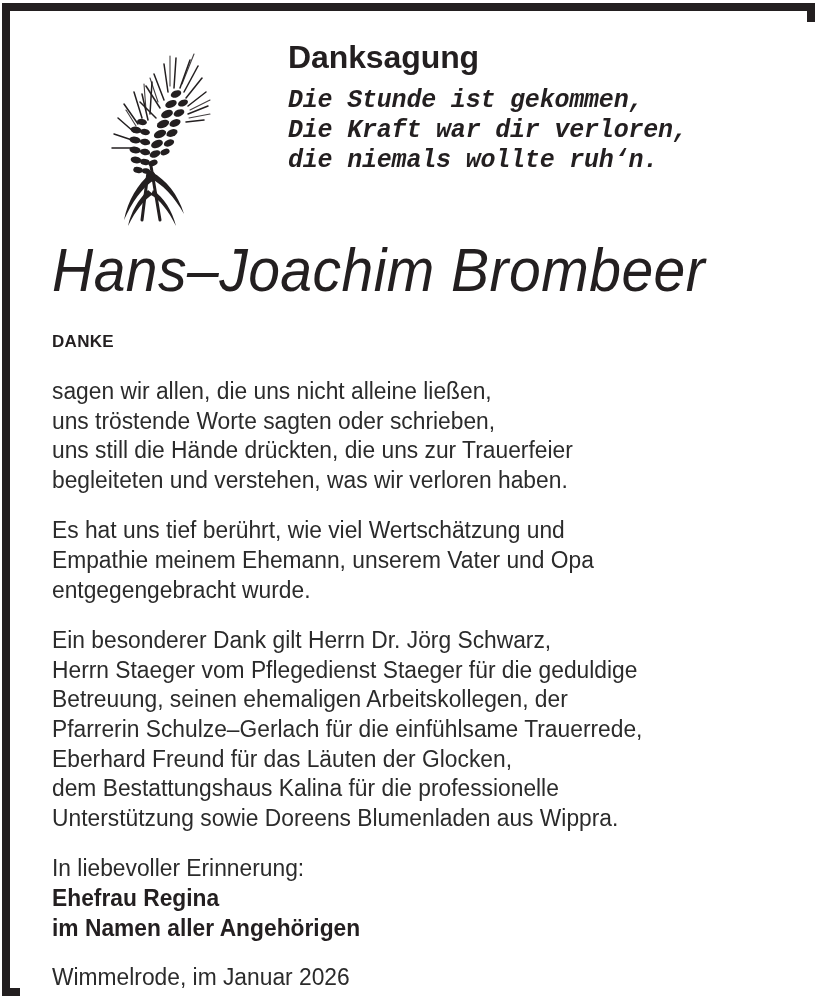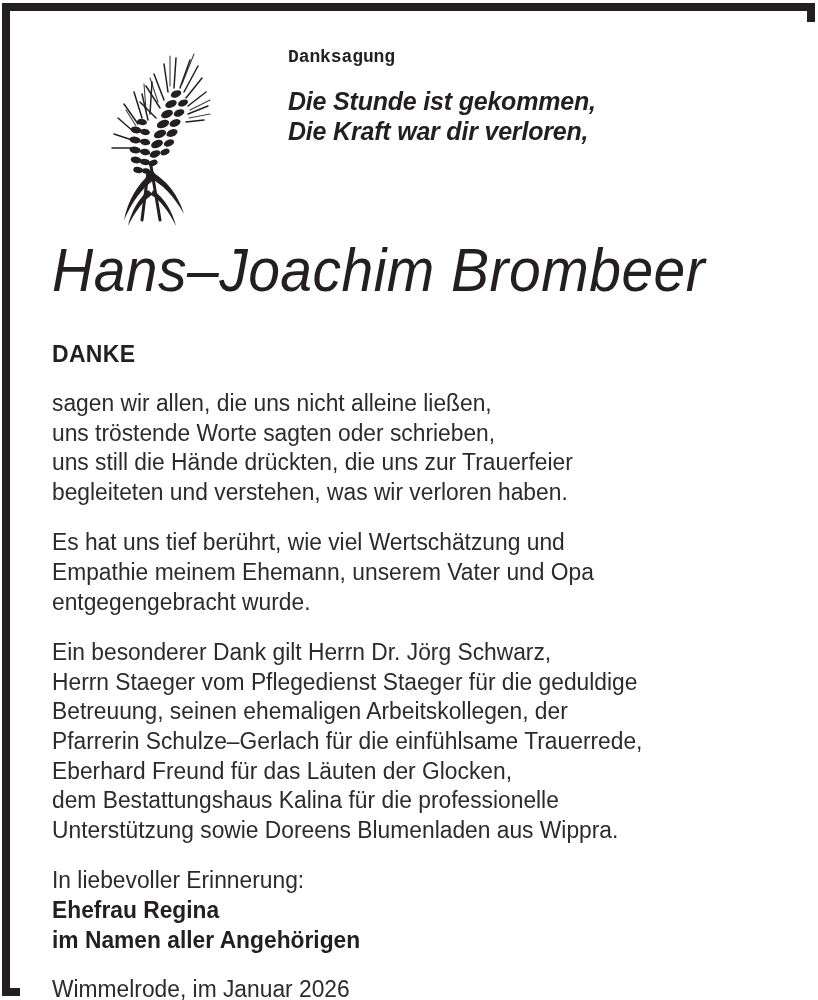--- a/index.html
+++ b/index.html
@@ -62,32 +62,32 @@
   .wheat svg { display: block; width: 120px; height: 178px; }
 
   .head-text {
     position: absolute;
     left: 268px;
     top: 0;
     width: 520px;
   }
 
   .danksagung {
-    font-family: Liberation Mono, monospace;
+    font-family: Liberation Sans, sans-serif;
     font-weight: bold;
-    font-size: 18px;
+    font-size: 32px;
     line-height: 30px;
     color: #231f20;
     letter-spacing: -0.1px;
     margin: 20px 0 0 0;
   }
 
   .verse {
     margin: 14px 0 0 0;
-    font-family: Liberation Sans, sans-serif;
+    font-family: Liberation Mono, monospace;
     font-weight: bold;
     font-style: italic;
     font-size: 25px;
     line-height: 30px;
     color: #231f20;
     letter-spacing: -0.2px;
   }
   .verse div { white-space: nowrap; }
 
   
@@ -115,25 +115,25 @@
     top: 302px;
     width: 750px;
     color: #2b2b2b;
     font-family: "Liberation Sans", sans-serif;
     font-size: 23.5px;
     line-height: 29.6px;
   }
 
   .danke {
     font-weight: bold;
-    font-size: 23px;
+    font-size: 17px;
     line-height: 28px;
     letter-spacing: 0.3px;
     color: #231f20;
-    margin: 16px 0 21px 0;
+    margin: 4px 0 21px 0;
   }
 
   .para {
     margin: 0 0 21px 0;
     transform: scaleX(0.97);
     transform-origin: left top;
   }
   .para div { white-space: nowrap; }
 
   .closing {
@@ -238,20 +238,21 @@
               <ellipse cx="53" cy="126" rx="4" ry="3" transform="rotate(20 53 126)"></ellipse>
             </g>
           </svg>
         </div>
 
         <div class="head-text">
           <div class="danksagung">Danksagung</div>
           <div class="verse">
             <div>Die Stunde ist gekommen,</div>
             <div>Die Kraft war dir verloren,</div>
+            <div>die niemals wollte ruh‘n.</div>
           </div>
         </div>
       </div>
 
       <div class="name">Hans–Joachim Brombeer</div>
 
       <div class="body-col">
 
         <div class="danke">DANKE</div>
 

